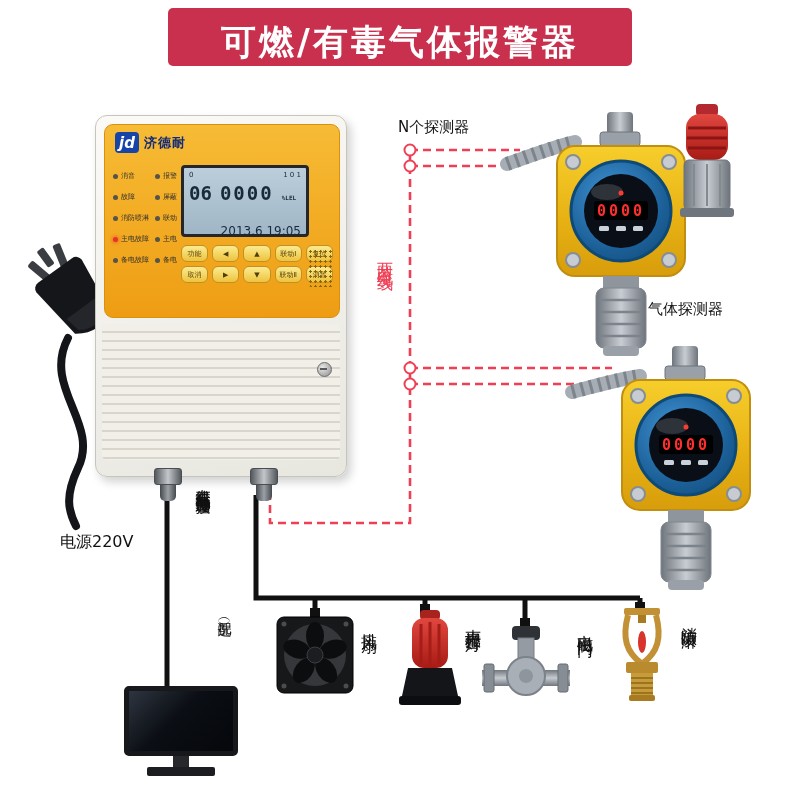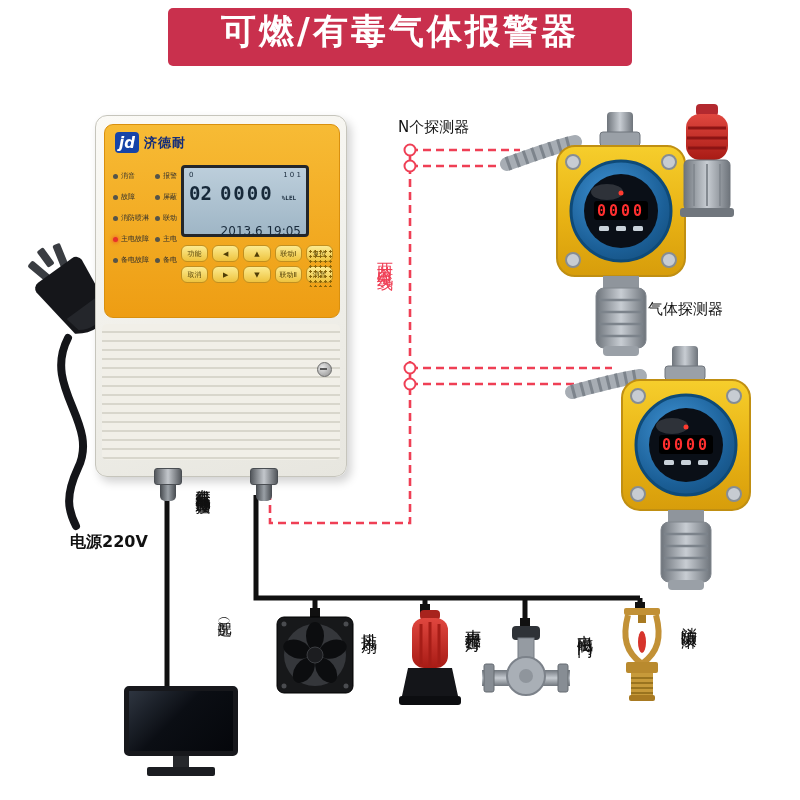--- a/index.html
+++ b/index.html
@@ -3,21 +3,21 @@
 <meta charset="utf-8">
 <style>
   html,body{margin:0;padding:0;background:#ffffff;}
   .canvas{position:relative;width:800px;height:800px;background:#ffffff;overflow:hidden;
           font-family:"DejaVu Sans",sans-serif;}
   .abs{position:absolute;}
   .z1{z-index:1;} .z2{z-index:2;}
 
   
   .banner{position:absolute;left:168px;top:8px;width:464px;height:58px;background:#c9304d;
-          border-radius:5px;display:flex;align-items:flex-start;justify-content:center;z-index:3;}
+          border-radius:5px;display:flex;align-items:flex-end;justify-content:center;z-index:3;}
   .banner-title{color:#ffffff;font-size:35px;font-weight:bold;letter-spacing:3px;}
 
   
   .controller{position:absolute;left:95px;top:115px;width:250px;height:360px;
     background:linear-gradient(160deg,#fbfaf6,#e7e6df);border:1px solid #c6c5bc;border-radius:12px;
     box-shadow:4px 5px 10px rgba(0,0,0,.18);z-index:2;}
   .panel{position:absolute;left:8px;top:8px;width:234px;height:192px;
     background:linear-gradient(180deg,#f7bb35,#ee9d13);border:1px solid #d9900e;border-radius:9px;}
   .logo{position:absolute;left:10px;top:7px;display:flex;align-items:center;gap:5px;}
   .logo-mark{width:24px;height:21px;background:#1644a8;border-radius:4px;color:#ffffff;
@@ -51,21 +51,21 @@
   .gland{position:absolute;top:352px;width:28px;}
   .gland-left{left:58px;} .gland-right{left:154px;}
   .gland-nut{height:15px;background:linear-gradient(90deg,#55595e,#c3c7cc,#55595e);
     border:1px solid #4a4e53;border-radius:3px;}
   .gland-tip{width:16px;height:16px;margin:0 auto;
     background:linear-gradient(90deg,#45494e,#9aa0a6,#45494e);border-radius:0 0 5px 5px;}
 
   
   .lbl{position:absolute;color:#111111;z-index:3;white-space:nowrap;}
   .vtext{writing-mode:vertical-rl;text-orientation:mixed;}
-  .lbl-power{left:70px;top:532px;font-size:16px;font-weight:bold;}
+  .lbl-power{left:60px;top:532px;font-size:16px;font-weight:normal;}
   .lbl-ndet{left:398px;top:118px;font-size:15px;}
   .lbl-cable{left:374px;top:250px;font-size:16px;color:#ef3f55;letter-spacing:3px;}
   .lbl-gasdet{left:648px;top:300px;font-size:15px;}
   .lbl-pclink{left:193px;top:477px;font-size:15px;letter-spacing:1px;}
   .lbl-pcopt{left:216px;top:612px;font-size:14px;}
   .lbl-extnote{left:288px;top:548px;font-size:16px;font-weight:600;color:#ef3f55;}
   .dev-label{font-size:16px;letter-spacing:2px;}
 
   
   .monitor{position:absolute;left:124px;top:686px;width:114px;z-index:2;}
@@ -163,21 +163,21 @@
       <div class="logo">
         <div class="logo-mark">jd</div>
         <div class="brand">济德耐</div>
       </div>
       <div class="lcd">
         <div class="lcd-row1">
           <span>0</span>
           <span>1 0 1</span>
         </div>
         <div class="lcd-main">
-          <span class="lcd-d1">02</span>
+          <span class="lcd-d1">06</span>
           <span class="lcd-d2">0000</span>
           <span class="lcd-unit">%LEL</span>
         </div>
         <div class="lcd-status">2013.6  19:05</div>
       </div>
 
       <div class="ind-grid">
         <div class="ind">
             <span class="led"></span>
             <span class="ind-label">消音</span>

